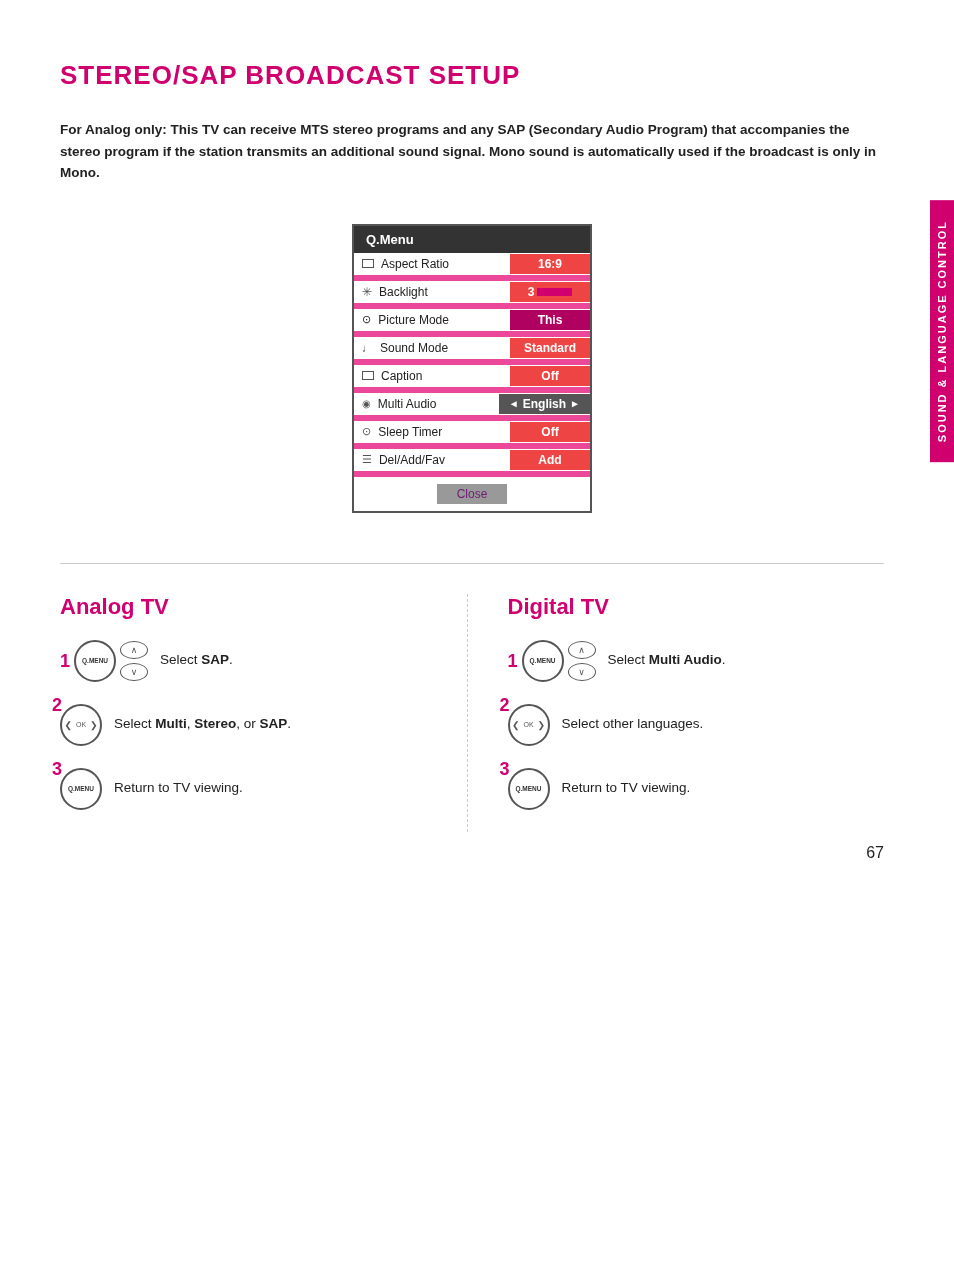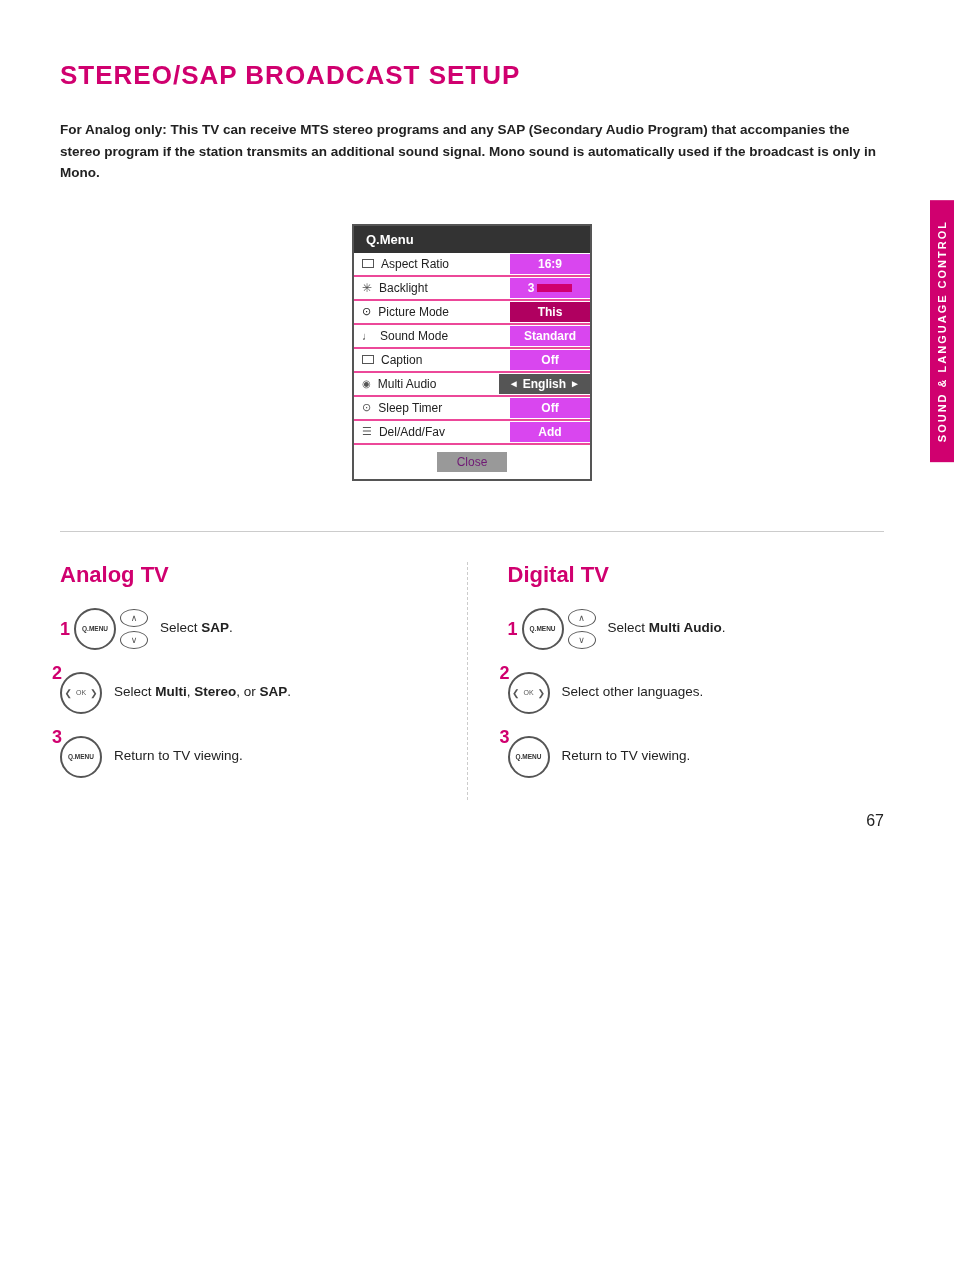--- a/index.html
+++ b/index.html
@@ -55,39 +55,39 @@
       background: #333;
       color: #fff;
       padding: 6px 12px;
       font-size: 13px;
       font-weight: bold;
     }
 
     .qmenu-row {
       display: flex;
       align-items: center;
-      border-bottom: 2px solid #ec4899;
+      border-bottom: 6px solid #ec4899;
     }
 
     .qmenu-row:last-of-type {
       border-bottom: none;
     }
 
     .qmenu-label {
       display: flex;
       align-items: center;
       gap: 5px;
       padding: 4px 8px;
       font-size: 12px;
       flex: 1;
       color: #222;
     }
 
     .qmenu-value {
-      background: #d946ef;
+      background: #ef4444;
       color: #fff;
       font-size: 12px;
       font-weight: bold;
       padding: 3px 10px;
       min-width: 80px;
       text-align: center;
     }
 
     .qmenu-value.highlighted {
       background: #b00060;

